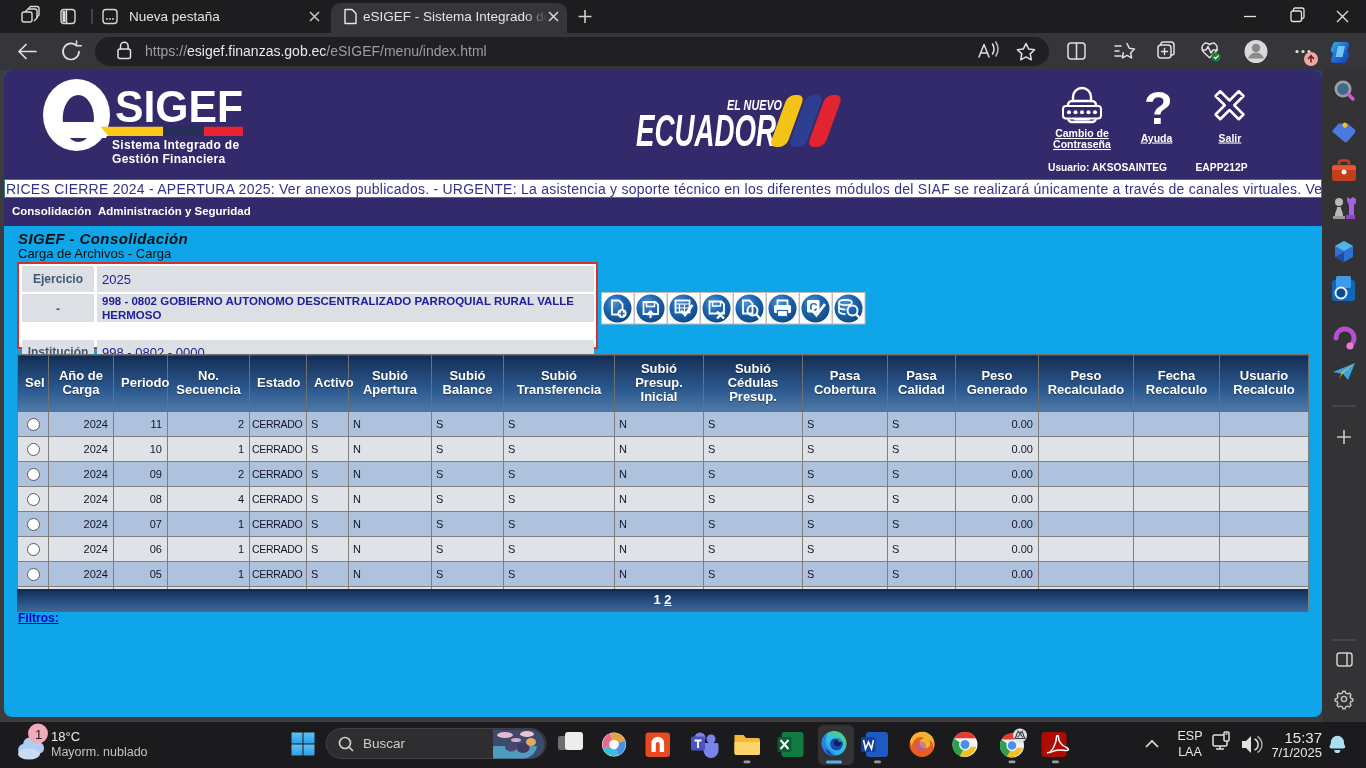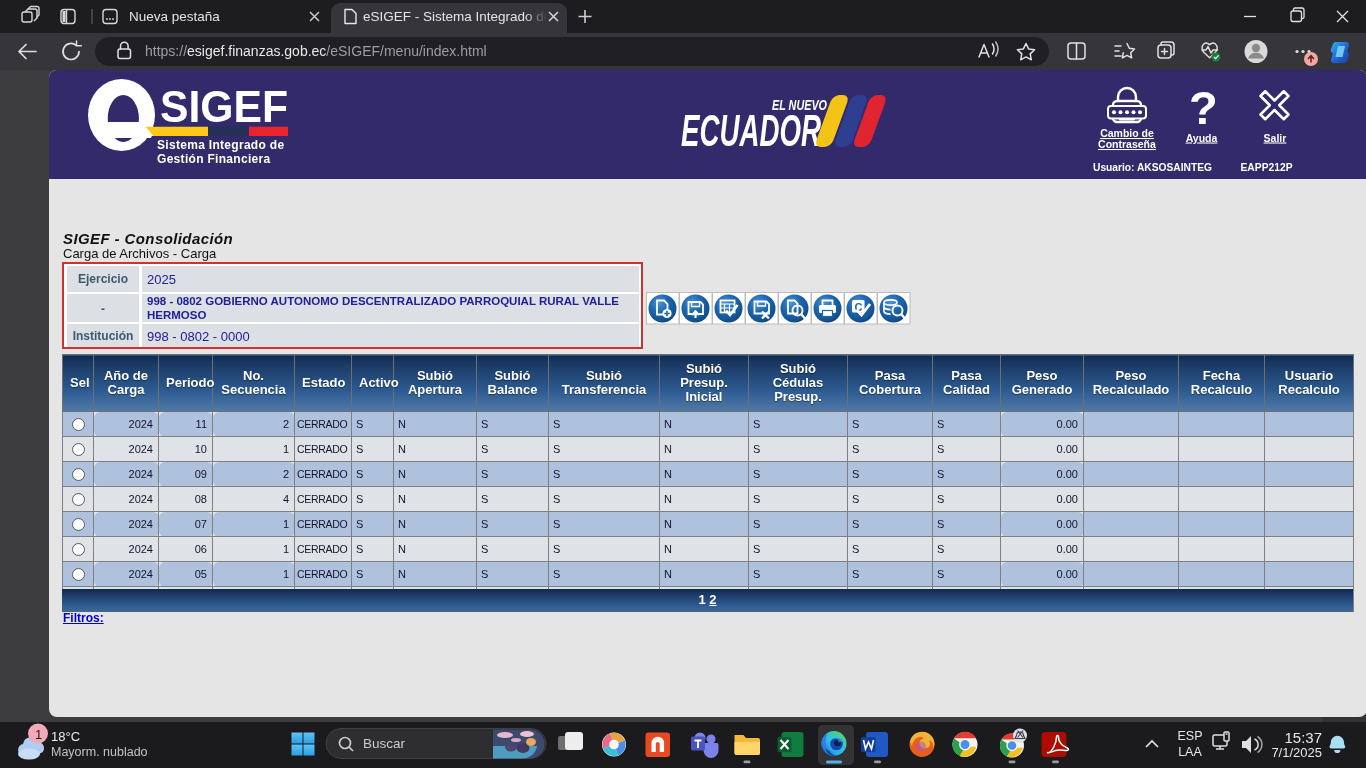--- a/index.html
+++ b/index.html
@@ -8,21 +8,21 @@
   #stage { position:relative; width:1242px; height:768px; }
 
   
   #tabbar { position:absolute; left:0; top:0; width:1366px; height:33px; background:#1d1d20; }
   #toolbar { position:absolute; left:0; top:33px; width:1366px; height:37px; background:#36363a; }
   #urlpill { position:absolute; left:95px; top:4px; width:954px; height:29px; border-radius:15px; background:#202024; }
   .tabtxt { color:#e4e4e4; font-size:13.5px; }
   #activetab { position:absolute; left:331px; top:3px; width:236px; height:30px; background:#36363a; border-radius:9px 9px 0 0; }
 
   
-  #content { position:absolute; left:4px; top:70px; width:1318px; height:647px; background:#e5e5e5; border-radius:8px; overflow:hidden;margin-left:45px; }
+  #content { position:absolute; left:4px; top:70px; width:1318px; height:647px; background:#0ea5e9; border-radius:8px; overflow:hidden; }
   #hdr { position:absolute; left:0; top:0; width:1318px; height:109px; background:#332a6b; }
   #marquee { position:absolute; left:0; top:109px; width:1318px; height:19px; background:#fff; border:1px solid #2a7f95; color:#32328c; font-size:14px; letter-spacing:0.25px; line-height:17px; white-space:nowrap; overflow:hidden; }
   #menubar { position:absolute; left:0; top:128px; width:1318px; height:28px; background:#332a6b; color:#fff; font-size:11.5px; font-weight:600; }
   #menubar span { position:absolute; top:7px; }
 
   #title { position:absolute; left:14px; top:160px; font-size:15px; font-weight:bold; color:#111; letter-spacing:0.4px;font-style:italic; }
   #subtitle { position:absolute; left:14px; top:176px; font-size:13px; color:#111; }
 
   
   #formbox { position:absolute; left:13px; top:192px; width:581px; height:87px; border:2px solid #d3302f; background:#fff; }
@@ -34,21 +34,21 @@
   
   #iconrow { position:absolute; left:597px; top:222px; }
 
   
   #grid { position:absolute; left:13px; top:284px; }
   table { border-collapse:collapse; table-layout:fixed; width:1291px; font-family:"Liberation Sans", sans-serif; }
   th { background:linear-gradient(#0e2a52 0%, #1a3863 14%, #2c5a90 62%, #507aa8 100%); color:#fff; font-size:13px; font-weight:bold; height:32px; border:1px solid #6f6f6f; text-align:center; vertical-align:middle; line-height:14px; padding:7px; text-shadow:0 1px 1px rgba(0,0,0,.45); }
   td { height:25px; border:1px solid #7f7f7f; font-size:11px; color:#14142a; padding:0 4px; overflow:hidden; white-space:nowrap; }
   tr.odd td { background:#aec2de; }
   tr.even td { background:#dfe3e7; }
-  td.r { text-align:right; padding-right:5px;border-radius:6px; }
+  td.r { text-align:right; padding-right:5px; }
   td.c { text-align:center; }
   .radio { display:inline-block; width:13px; height:13px; border-radius:50%; background:#fff; border:1px solid #5a5a5a; vertical-align:middle; }
   #pager { position:absolute; left:13px; top:519px; width:1291px; height:23px; background:linear-gradient(#0e2a52 0%, #1a3863 20%, #2c5a90 70%, #44688f 100%); color:#fff; font-size:13px; font-weight:bold; text-align:center; line-height:22px; }
   #filtros { position:absolute; left:14px; top:541px; font-size:12px; font-weight:bold; color:#0000cc; text-decoration:underline; }
 
   
   #sidebar { position:absolute; left:1322px; top:70px; width:44px; height:652px; background:#333336; }
 
   
   #taskbar { position:absolute; left:0; top:722px; width:1366px; height:46px; background:#1b1b1d; }
@@ -260,20 +260,27 @@
           <text x="1078" y="78">Contraseña</text>
           <text x="1152.5" y="71.5">Ayuda</text>
           <text x="1226" y="71.5">Salir</text>
         </g>
         <g font-family="Liberation Sans" font-weight="bold" font-size="11.5" fill="#fff">
           <text x="1044" y="101" textLength="119" lengthAdjust="spacingAndGlyphs">Usuario: AKSOSAINTEG</text>
           <text x="1191.5" y="101" textLength="52" lengthAdjust="spacingAndGlyphs">EAPP212P</text>
         </g>
       </svg>
     </div>
+    <div id="marquee">
+        <span style="position:absolute;left:1px;top:1px;">RICES CIERRE 2024 - APERTURA 2025: Ver anexos publicados. - URGENTE: La asistencia y soporte técnico en los diferentes módulos del SIAF se realizará únicamente a través de canales virtuales. Ve</span>
+      </div>
+    <div id="menubar">
+        <span style="left:8px;">Consolidación</span>
+        <span style="left:94px;">Administración y Seguridad</span>
+      </div>
 
     <div id="title">SIGEF - Consolidación</div>
     <div id="subtitle">Carga de Archivos - Carga</div>
 
     <div id="formbox">
       <div class="frow" style="top:2px; height:26px;">
         <div class="flabel">
             <span style="left:0;right:0;top:6px;">Ejercicio</span>
           </div>
         <div class="fvalue">
@@ -281,21 +288,21 @@
           </div>
       </div>
       <div class="frow" style="top:30px; height:28px;">
         <div class="flabel">
             <span style="left:0;right:0;top:8px;">-</span>
           </div>
         <div class="fvalue" style="font-size:11.5px;font-weight:bold;">
             <span style="left:5px;top:1px;line-height:13.5px;white-space:nowrap;">998 - 0802 GOBIERNO AUTONOMO DESCENTRALIZADO PARROQUIAL RURAL VALLE<br>HERMOSO</span>
           </div>
       </div>
-      <div class="frow" style="top:60px; height:23px;">
+      <div class="frow" style="top:76px; height:23px;">
         <div class="flabel">
             <span style="left:0;right:0;top:5px;">Institución</span>
           </div>
         <div class="fvalue">
             <span style="left:5px;top:5px;">998 - 0802 - 0000</span>
           </div>
       </div>
     </div>
 
     <div id="iconrow">

